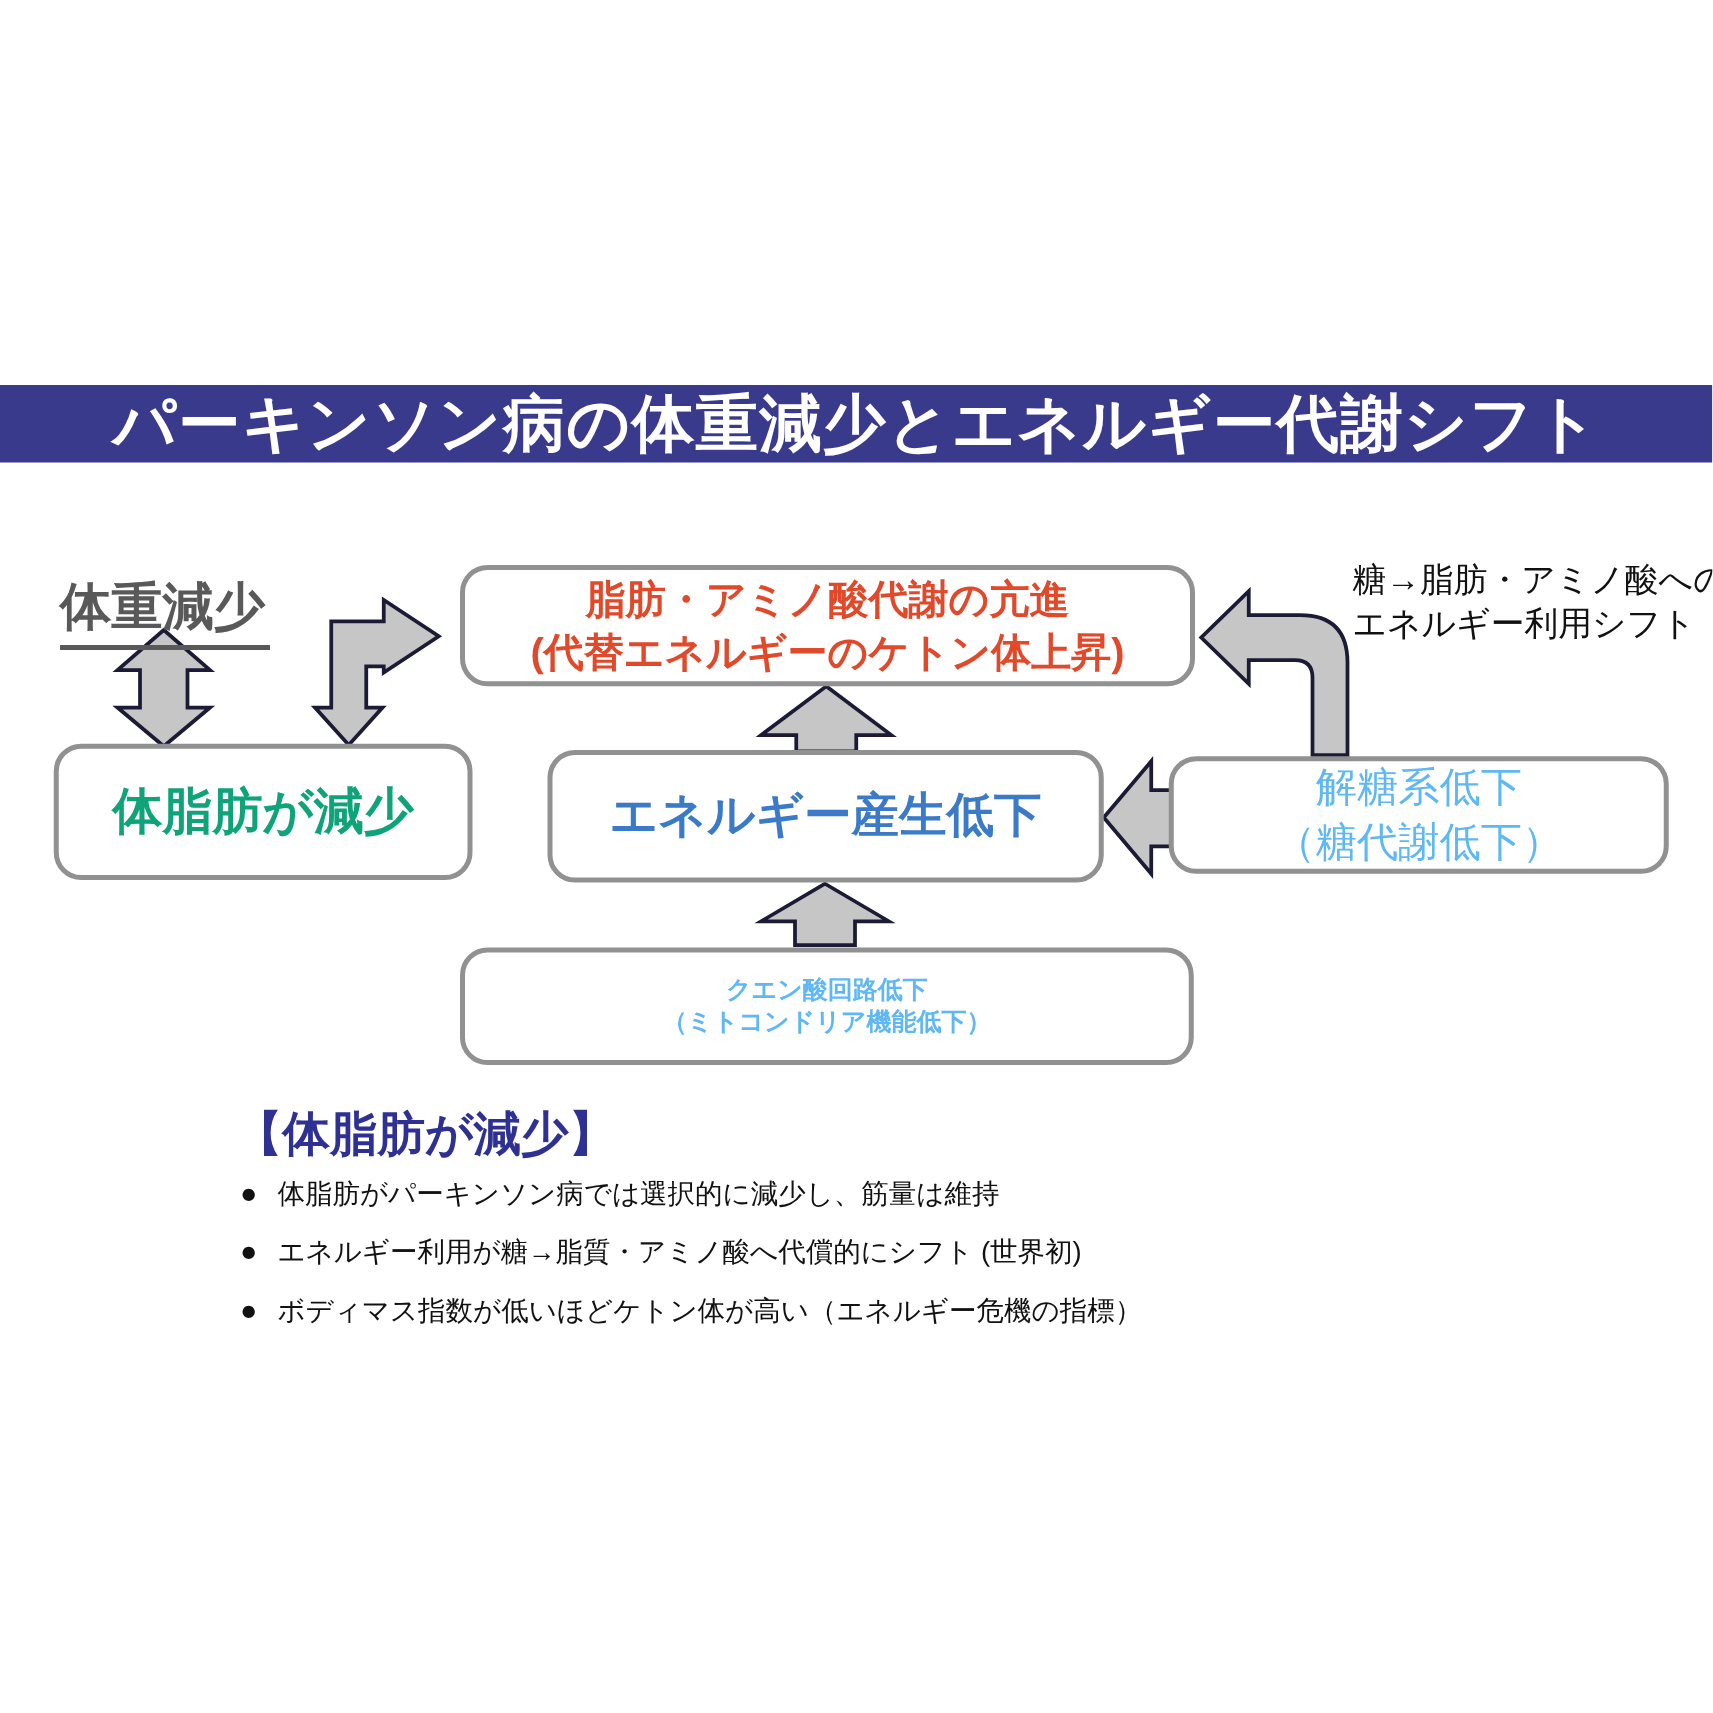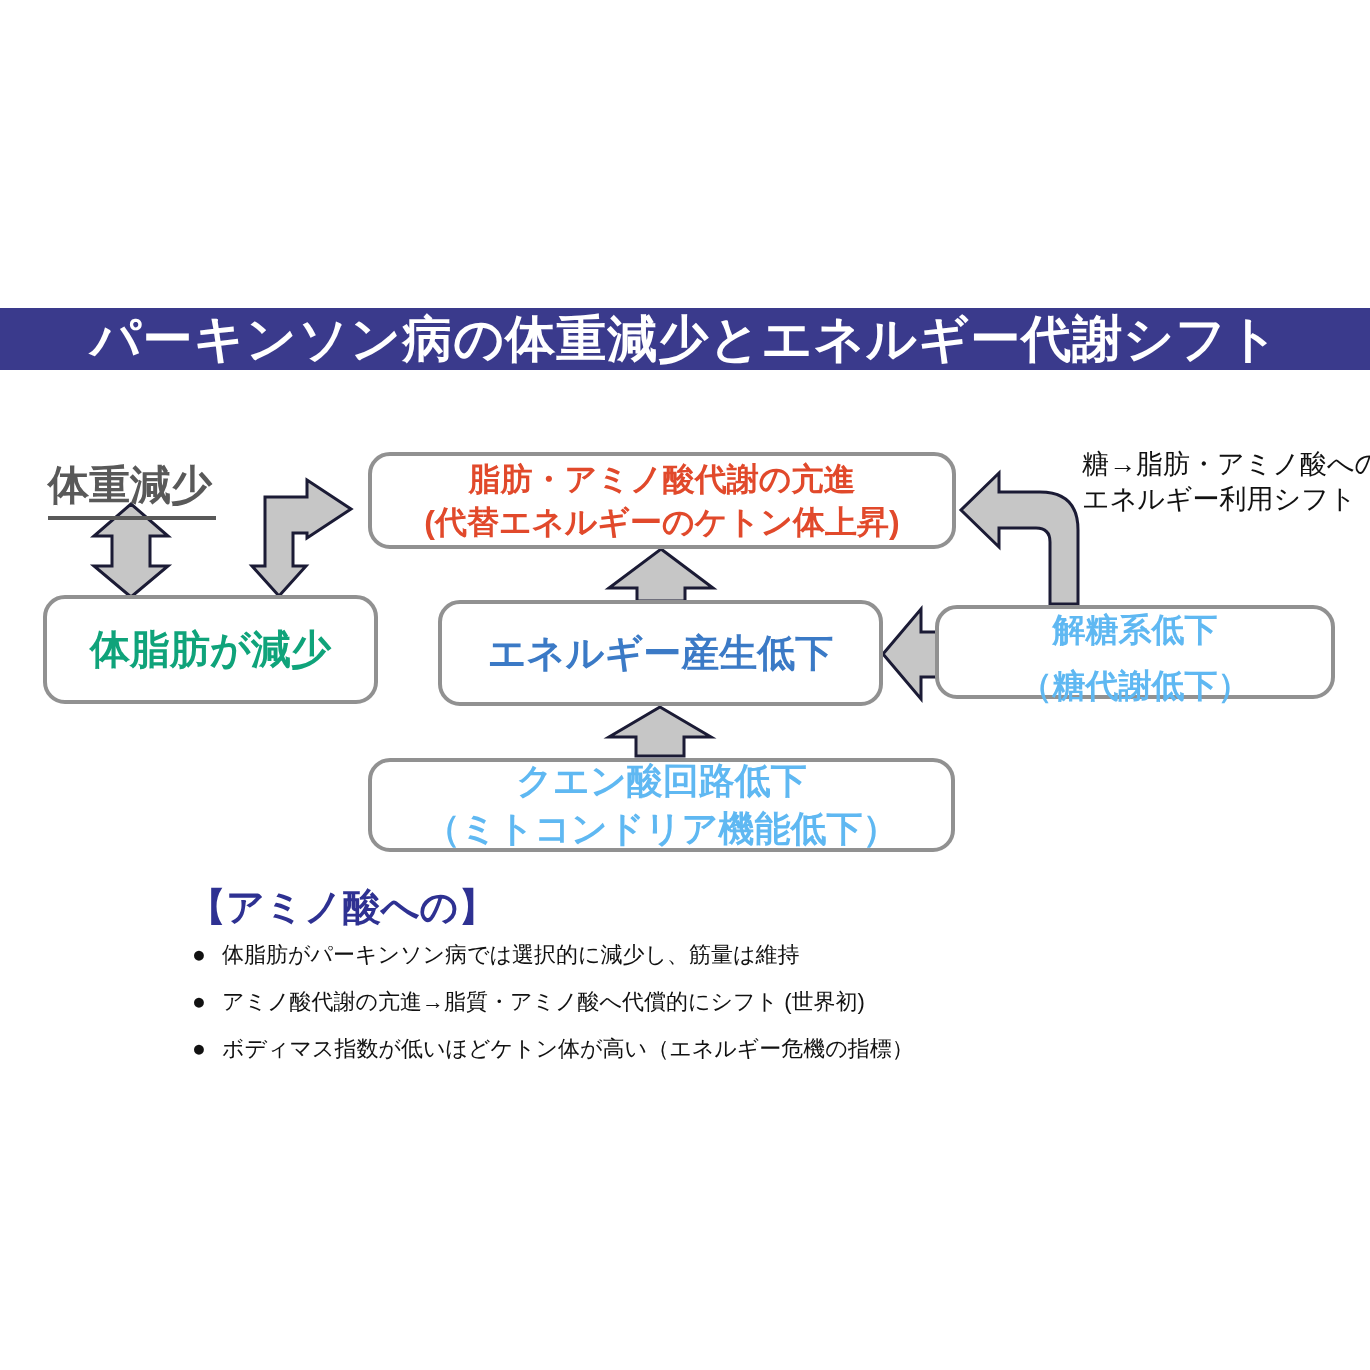--- a/index.html
+++ b/index.html
@@ -30,23 +30,23 @@
     display:flex;flex-direction:column;align-items:center;justify-content:center;
     text-align:center;line-height:1.32;
   }
   .box-fatmeta{left:368px;top:452px;width:588px;height:97px;}
   .box-fatmeta .l{color:#E1492B;font-size:32px;font-weight:bold;white-space:nowrap;}
   .box-bodyfat{left:43px;top:595px;width:335px;height:109px;}
   .box-bodyfat .l{color:#0FA37A;font-size:40px;font-weight:bold;white-space:nowrap;}
   .box-energy{left:438px;top:600px;width:445px;height:106px;}
   .box-energy .l{color:#3B7AC6;font-size:38px;font-weight:bold;white-space:nowrap;}
   .box-glyco{left:935px;top:605px;width:400px;height:94px;}
-  .box-glyco .l{color:#5FB8F2;font-size:33px;font-weight:bold;white-space:nowrap;margin-top:12px;}
+  .box-glyco .l{color:#5FB8F2;font-size:33px;font-weight:normal;white-space:nowrap;}
   .box-tca{left:368px;top:758px;width:587px;height:94px;}
-  .box-tca .l{color:#5FB8F2;font-size:36px;font-weight:bold;white-space:nowrap;}
+  .box-tca .l{color:#5FB8F2;font-size:20px;font-weight:bold;white-space:nowrap;}
   
   .weight-loss{
     position:absolute;left:48px;top:458px;
     color:#595959;font-size:41px;font-weight:bold;white-space:nowrap;
     border-bottom:4px solid #595959;padding:0 4px 3px 0;text-align:right;
   }
   .annotation{
     position:absolute;left:1082px;top:447px;
     color:#111111;font-size:27px;line-height:35px;white-space:nowrap;
   }
@@ -119,29 +119,29 @@
   <div class="dbox box-tca">
     <div class="l">クエン酸回路低下</div>
     <div class="l">（ミトコンドリア機能低下）</div>
   </div>
 
   <div class="annotation">
     <div>糖→脂肪・アミノ酸への</div>
     <div>エネルギー利用シフト</div>
   </div>
 
-  <div class="novelty-heading">【アミノ酸への】</div>
+  <div class="novelty-heading">【体脂肪が減少】</div>
   <div class="bullets">
     <div class="bullet-row">
       <span class="bullet-glyph">●</span>
       <span class="bullet-text">体脂肪がパーキンソン病では選択的に減少し、筋量は維持</span>
     </div>
     <div class="bullet-row">
       <span class="bullet-glyph">●</span>
-      <span class="bullet-text">アミノ酸代謝の亢進→脂質・アミノ酸へ代償的にシフト (世界初)</span>
+      <span class="bullet-text">エネルギー利用が糖→脂質・アミノ酸へ代償的にシフト (世界初)</span>
     </div>
     <div class="bullet-row">
       <span class="bullet-glyph">●</span>
       <span class="bullet-text">ボディマス指数が低いほどケトン体が高い（エネルギー危機の指標）</span>
     </div>
   </div>
 
 </div>
 
 </body></html>

